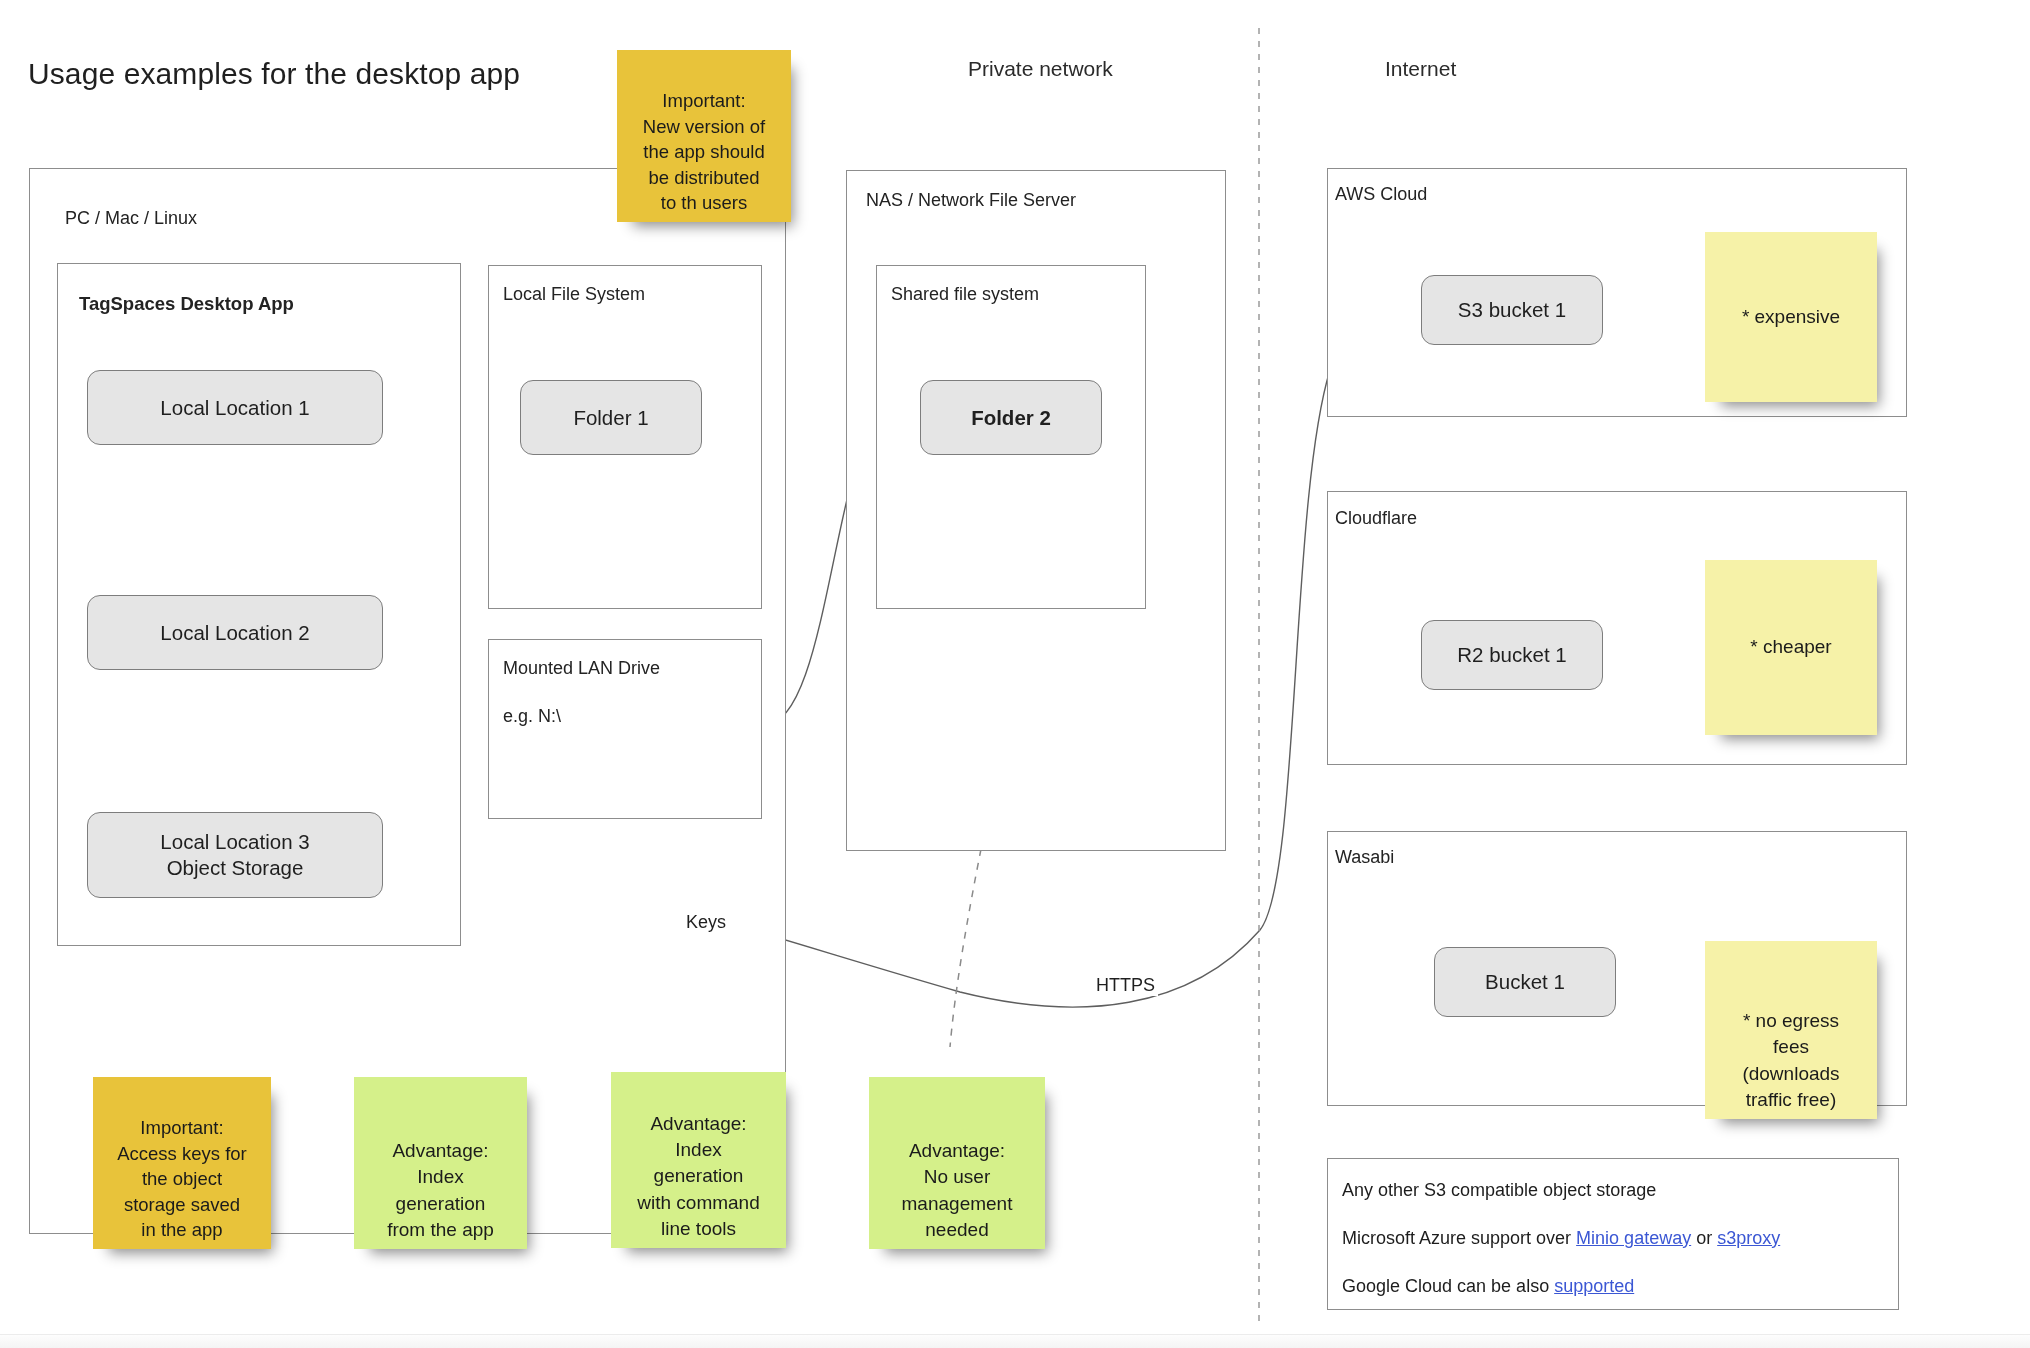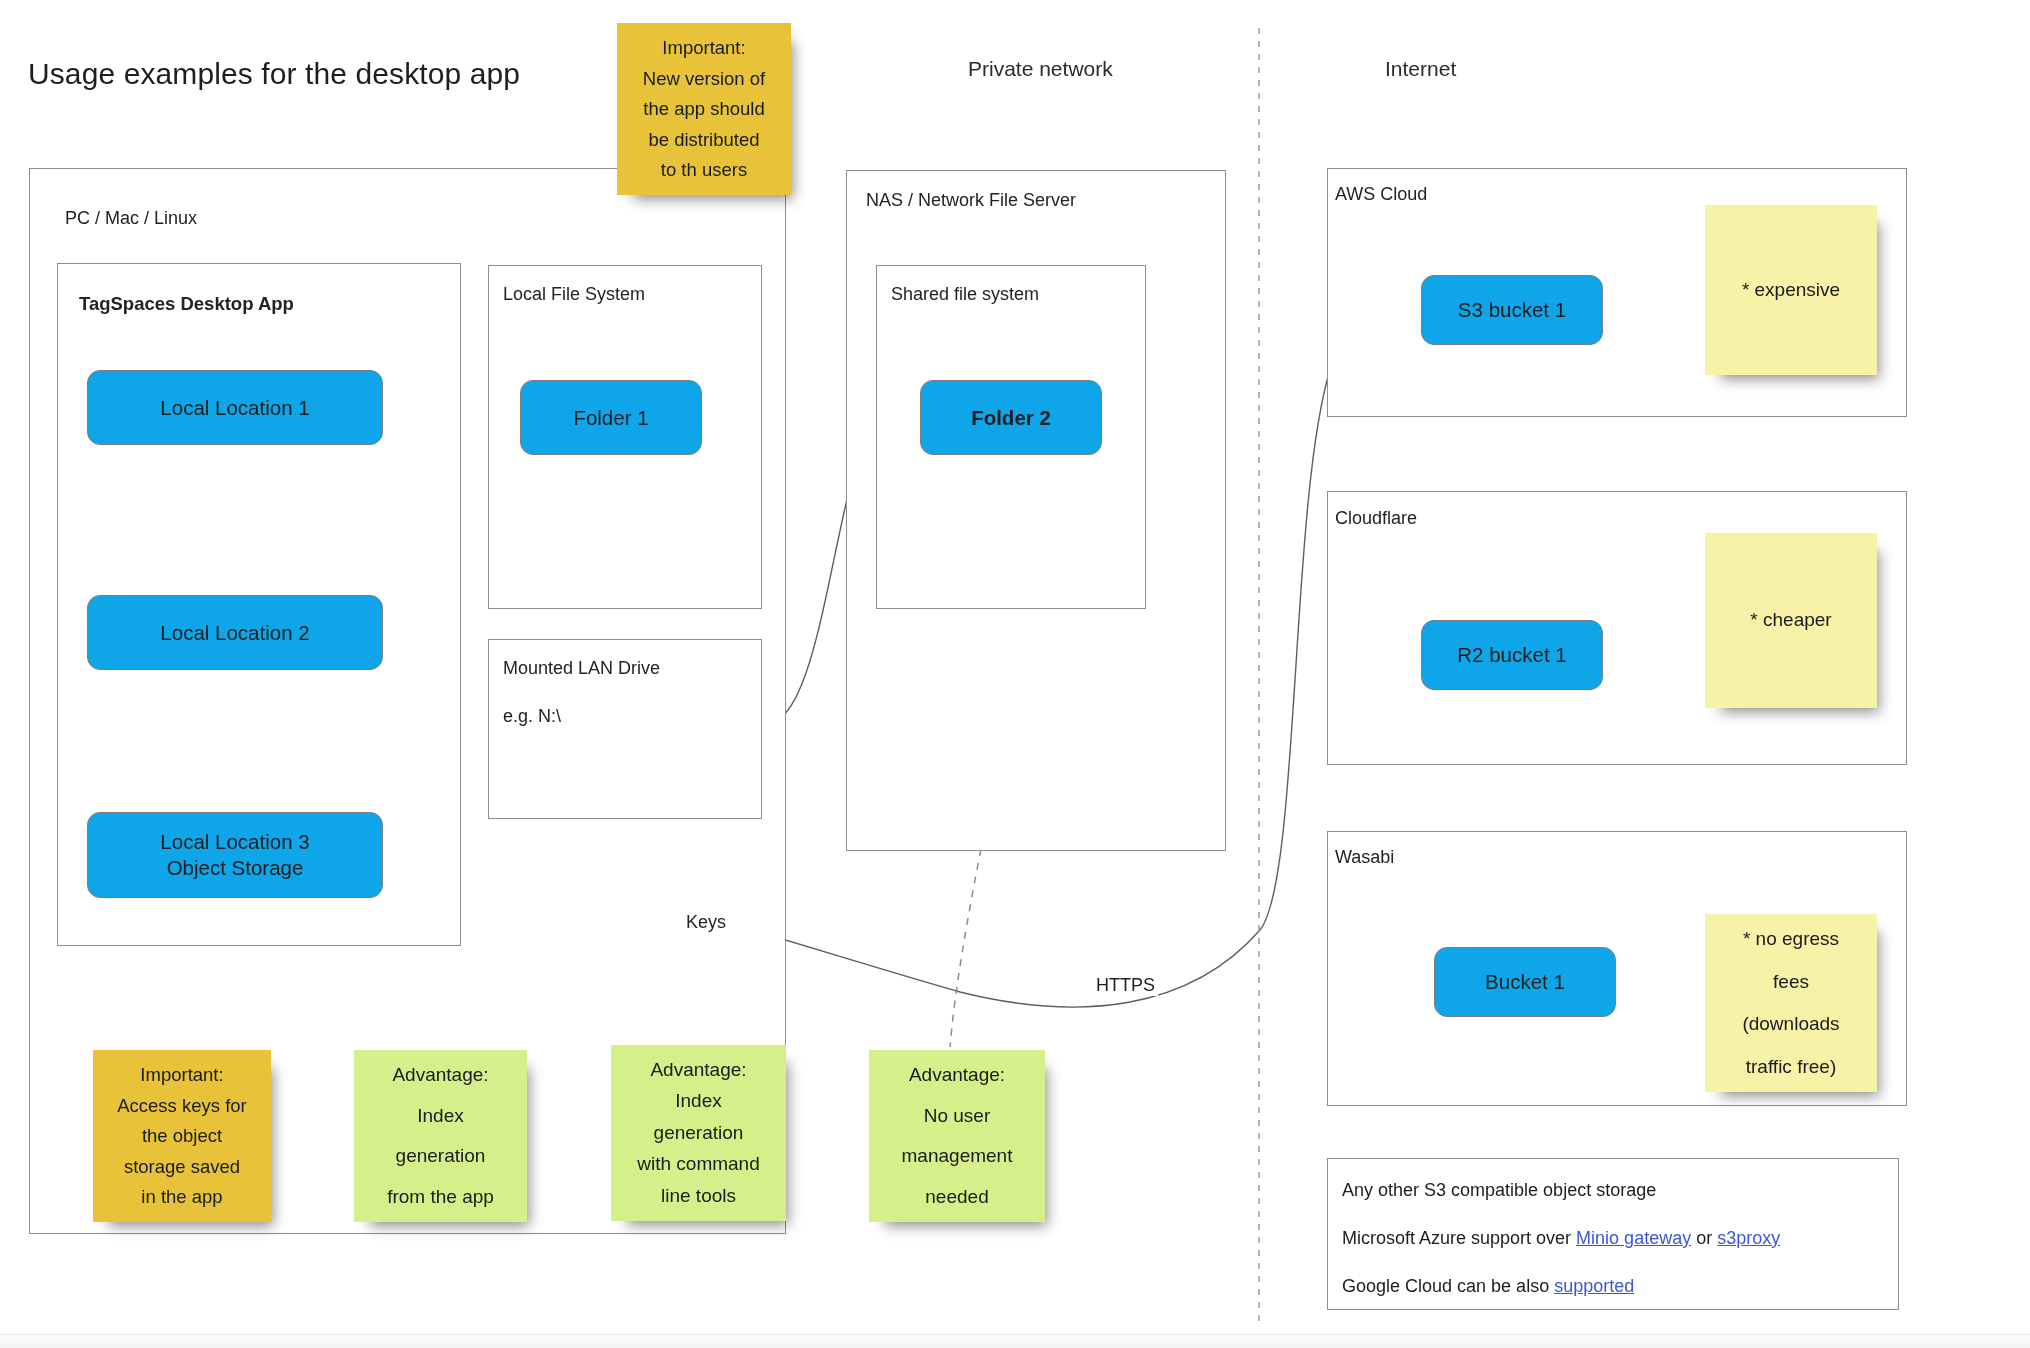--- a/index.html
+++ b/index.html
@@ -35,32 +35,33 @@
   .frame{
     border:1.6px solid #8d8d8d;background:#ffffff;
   }
   .frame-label{
     position:absolute;font-size:18px;color:#232323;white-space:nowrap;
   }
   .frame-label.bold{font-weight:700;font-size:18.5px;}
 
   
   .node{
-    border:1.3px solid #7d7d7d;border-radius:13px;background:#0ea5e9;
+    border:1.3px solid #7d7d7d;border-radius:13px;background:#e5e5e5;
     display:flex;align-items:center;justify-content:center;
     text-align:left;font-size:20.5px;color:#1f1f1f;line-height:1.25;
   }
 
   
   .sticky{
-    display:flex;align-items:center;justify-content:space-between;
+    display:flex;align-items:center;justify-content:flex-end;
     text-align:center;line-height:1.38;
     font-size:19px;color:#1b1b1b;
-    padding:12px 8px;
+    padding:6px 8px;
     box-shadow:9px 11px 13px -7px rgba(0,0,0,.45);
+    margin-top:27px;
   }
   .sticky.yellow{background:#e8c33a;}
   .sticky.pale{background:#f6f2a8;}
   .sticky.green{background:#d5f08a;}
   .sticky span{display:block;width:100%;}
 
   
   .linkbox{font-size:18px;color:#1d1d1d;line-height:1.3;}
   .linkbox .row{position:absolute;white-space:nowrap;}
   a.dlink{color:#3b57d4;text-decoration:underline;text-align:center;}

